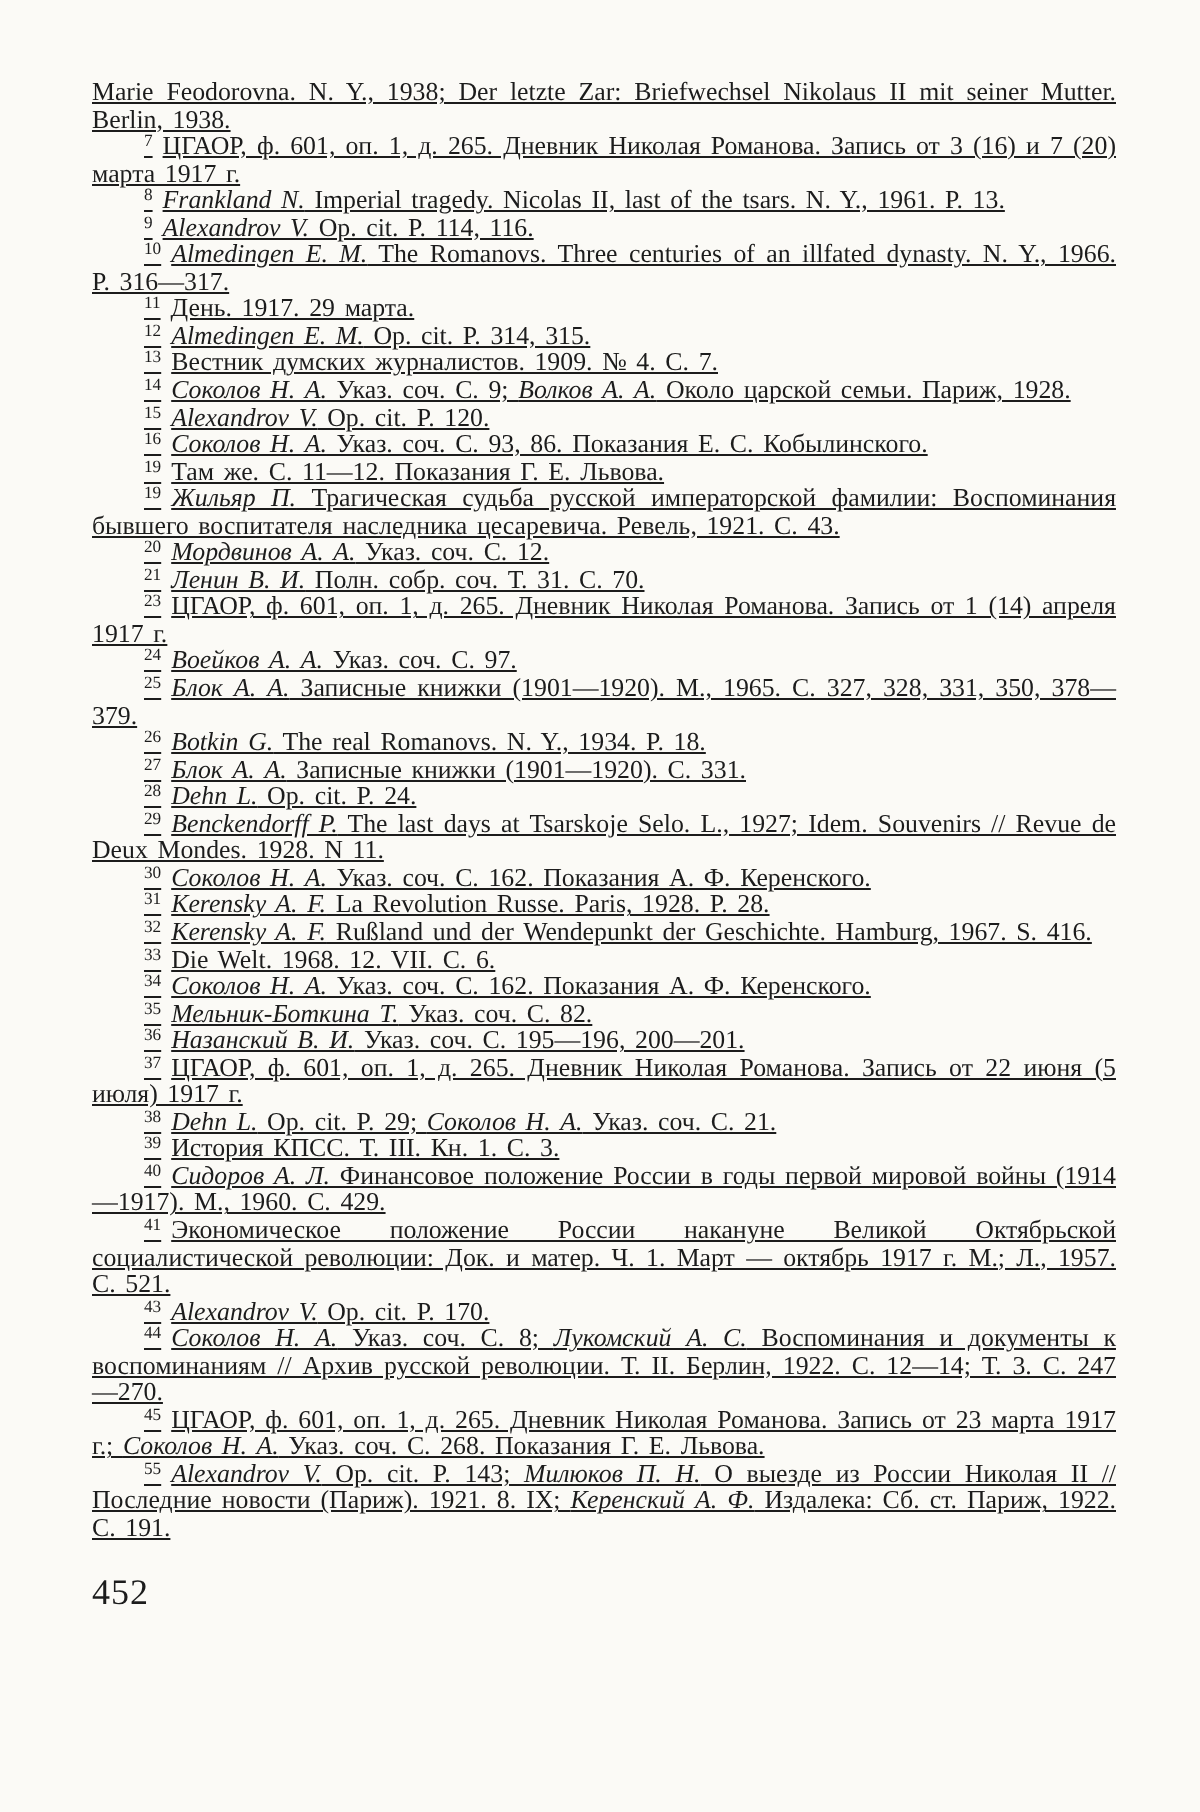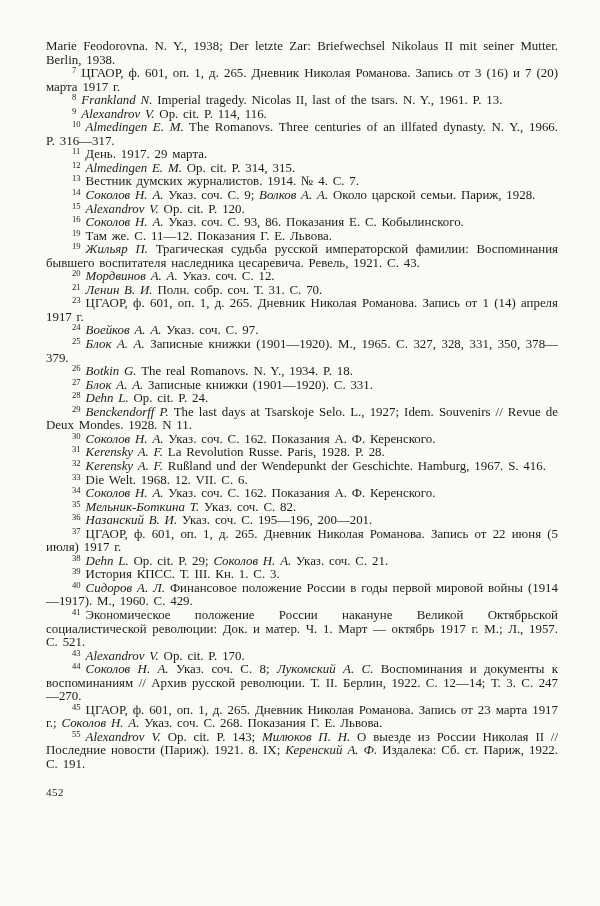--- a/index.html
+++ b/index.html
@@ -16,50 +16,51 @@
     left: 46px;
     top: 40px;
     width: 512px;
   }
   .notes-list .note {
     font-size: 12.9px;
     line-height: 13.55px;
     text-align: justify;
     text-indent: 26px;
     word-spacing: 1.6px;
+    text-decoration: underline;
   }
   .notes-list .note.cont { text-indent: 0; }
   .notes-list .note sup {
     font-size: 8.6px;
     line-height: 0;
     vertical-align: baseline;
     position: relative;
     top: -4px;
     margin-right: 5px;
   }
   .notes-list .note i { font-style: italic; }
   .page-number {
     margin-top: 14px;
-    font-size: 11px;
+    font-size: 18px;
     letter-spacing: 0.5px;
   }
 </style>
 </head>
 <body>
 
 <div class="book-page">
   <div class="notes-list">
       <p class="note cont"><span>Marie Feodorovna. N. Y., 1938; Der letzte Zar: Briefwechsel Nikolaus II mit seiner Mutter. Berlin, 1938.</span></p>
       <p class="note"><sup>7</sup><span>ЦГАОР, ф. 601, оп. 1, д. 265. Дневник Николая Романова. Запись от 3 (16) и 7 (20) марта 1917 г.</span></p>
       <p class="note"><sup>8</sup><i>Frankland N.</i><span> Imperial tragedy. Nicolas II, last of the tsars. N. Y., 1961. P. 13.</span></p>
       <p class="note"><sup>9</sup><i>Alexandrov V.</i><span> Op. cit. P. 114, 116.</span></p>
       <p class="note"><sup>10</sup><i>Almedingen E. M.</i><span> The Romanovs. Three centuries of an illfated dynasty. N. Y., 1966. P. 316—317.</span></p>
       <p class="note"><sup>11</sup><span>День. 1917. 29 марта.</span></p>
       <p class="note"><sup>12</sup><i>Almedingen E. M.</i><span> Op. cit. P. 314, 315.</span></p>
-      <p class="note"><sup>13</sup><span>Вестник думских журналистов. 1914. № 4. С. 7.</span></p>
+      <p class="note"><sup>13</sup><span>Вестник думских журналистов. 1909. № 4. С. 7.</span></p>
       <p class="note"><sup>14</sup><i>Соколов Н. А.</i><span> Указ. соч. С. 9; </span><i>Волков А. А.</i><span> Около царской семьи. Париж, 1928.</span></p>
       <p class="note"><sup>15</sup><i>Alexandrov V.</i><span> Op. cit. P. 120.</span></p>
       <p class="note"><sup>16</sup><i>Соколов Н. А.</i><span> Указ. соч. С. 93, 86. Показания Е. С. Кобылинского.</span></p>
       <p class="note"><sup>19</sup><span>Там же. С. 11—12. Показания Г. Е. Львова.</span></p>
       <p class="note"><sup>19</sup><i>Жильяр П.</i><span> Трагическая судьба русской императорской фамилии: Воспоминания бывшего воспитателя наследника цесаревича. Ревель, 1921. С. 43.</span></p>
       <p class="note"><sup>20</sup><i>Мордвинов А. А.</i><span> Указ. соч. С. 12.</span></p>
       <p class="note"><sup>21</sup><i>Ленин В. И.</i><span> Полн. собр. соч. Т. 31. С. 70.</span></p>
       <p class="note"><sup>23</sup><span>ЦГАОР, ф. 601, оп. 1, д. 265. Дневник Николая Романова. Запись от 1 (14) апреля 1917 г.</span></p>
       <p class="note"><sup>24</sup><i>Воейков А. А.</i><span> Указ. соч. С. 97.</span></p>
       <p class="note"><sup>25</sup><i>Блок А. А.</i><span> Записные книжки (1901—1920). М., 1965. С. 327, 328, 331, 350, 378—379.</span></p>

